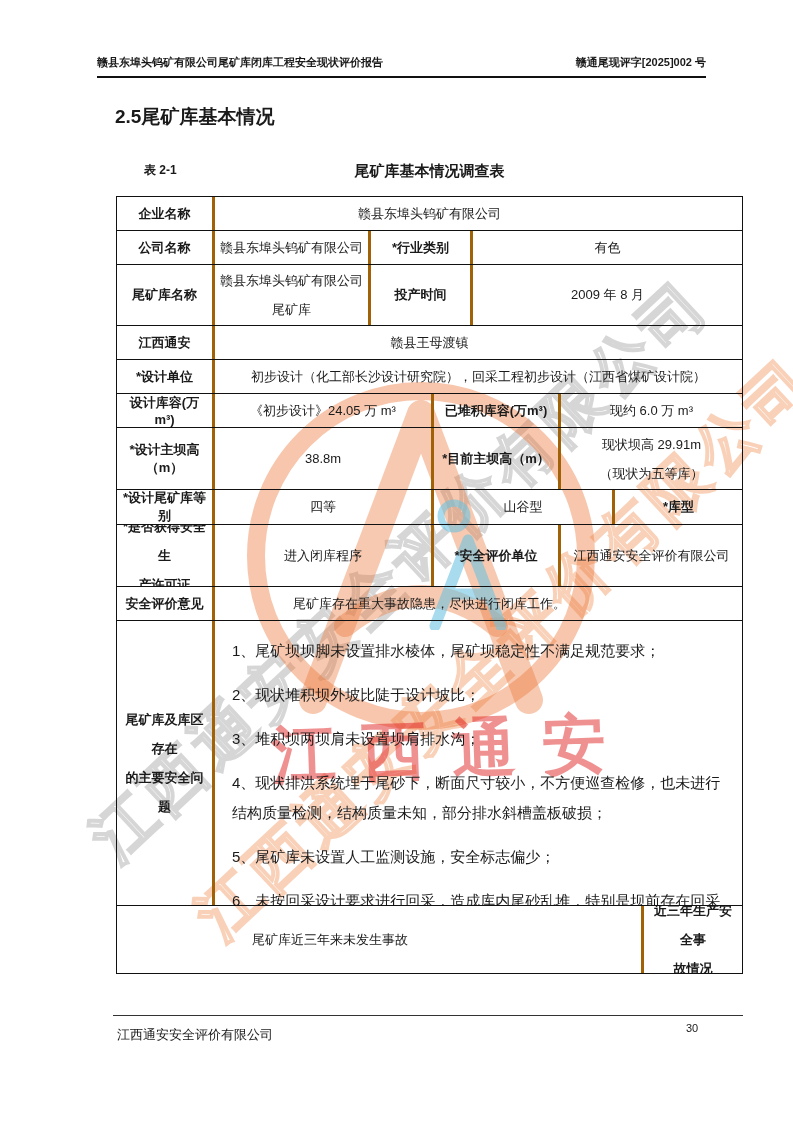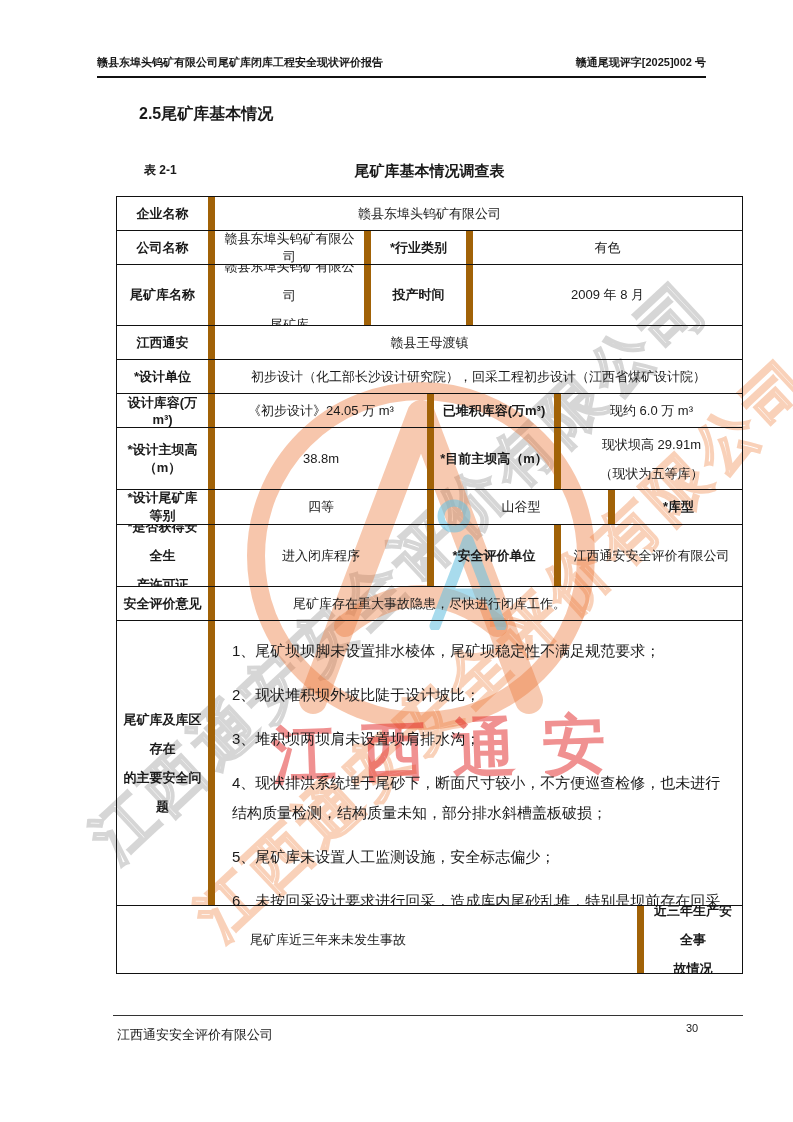--- a/index.html
+++ b/index.html
@@ -18,30 +18,30 @@
   .wm-red{
     position:absolute;left:272px;top:706px;font-size:64px;font-weight:700;letter-spacing:26px;
     color:rgba(225,35,35,0.5);transform:rotate(-2deg);white-space:nowrap;
   }
   
   .content{position:absolute;inset:0;z-index:2;}
   .header{
     position:absolute;left:97px;top:55px;width:609px;display:flex;justify-content:space-between;
     font-size:11px;font-weight:700;border-bottom:2px solid #111;padding-bottom:6px;
   }
-  .section-title{position:absolute;left:115px;top:104px;font-size:16px;font-weight:700;margin-left:24px;}
+  .section-title{position:absolute;left:115px;top:104px;font-size:19px;font-weight:700;}
   .caption{position:absolute;left:116px;top:162px;width:627px;height:22px;}
   .caption-label{position:absolute;left:28px;top:0;font-size:12px;font-weight:700;}
   .caption-title{position:absolute;left:0;top:0;width:100%;text-align:center;font-size:15px;font-weight:700;}
   
   .tbl{position:absolute;left:116px;top:196px;width:627px;border:1px solid #111;box-sizing:border-box;font-size:13px;}
   .trow{display:flex;border-bottom:1px solid #111;box-sizing:border-box;}
   .trow:last-child{border-bottom:none;}
   .cell{
-    border-right:7px solid #a16207;box-sizing:border-box;display:flex;flex-direction:column;
+    border-right:3px solid #a16207;box-sizing:border-box;display:flex;flex-direction:column;
     justify-content:center;align-items:center;text-align:center;padding:2px 4px;overflow:hidden;
   }
   .cell:last-child{border-right:none;}
   .cell.label{font-weight:700;}
   .w-label{width:98px;flex:none;}
   .wa1{width:156px;flex:none;}
   .wa2{width:102px;flex:none;}
   .wb1{width:219px;flex:none;}
   .wb2{width:127px;flex:none;}
   .grow{flex:1;}

